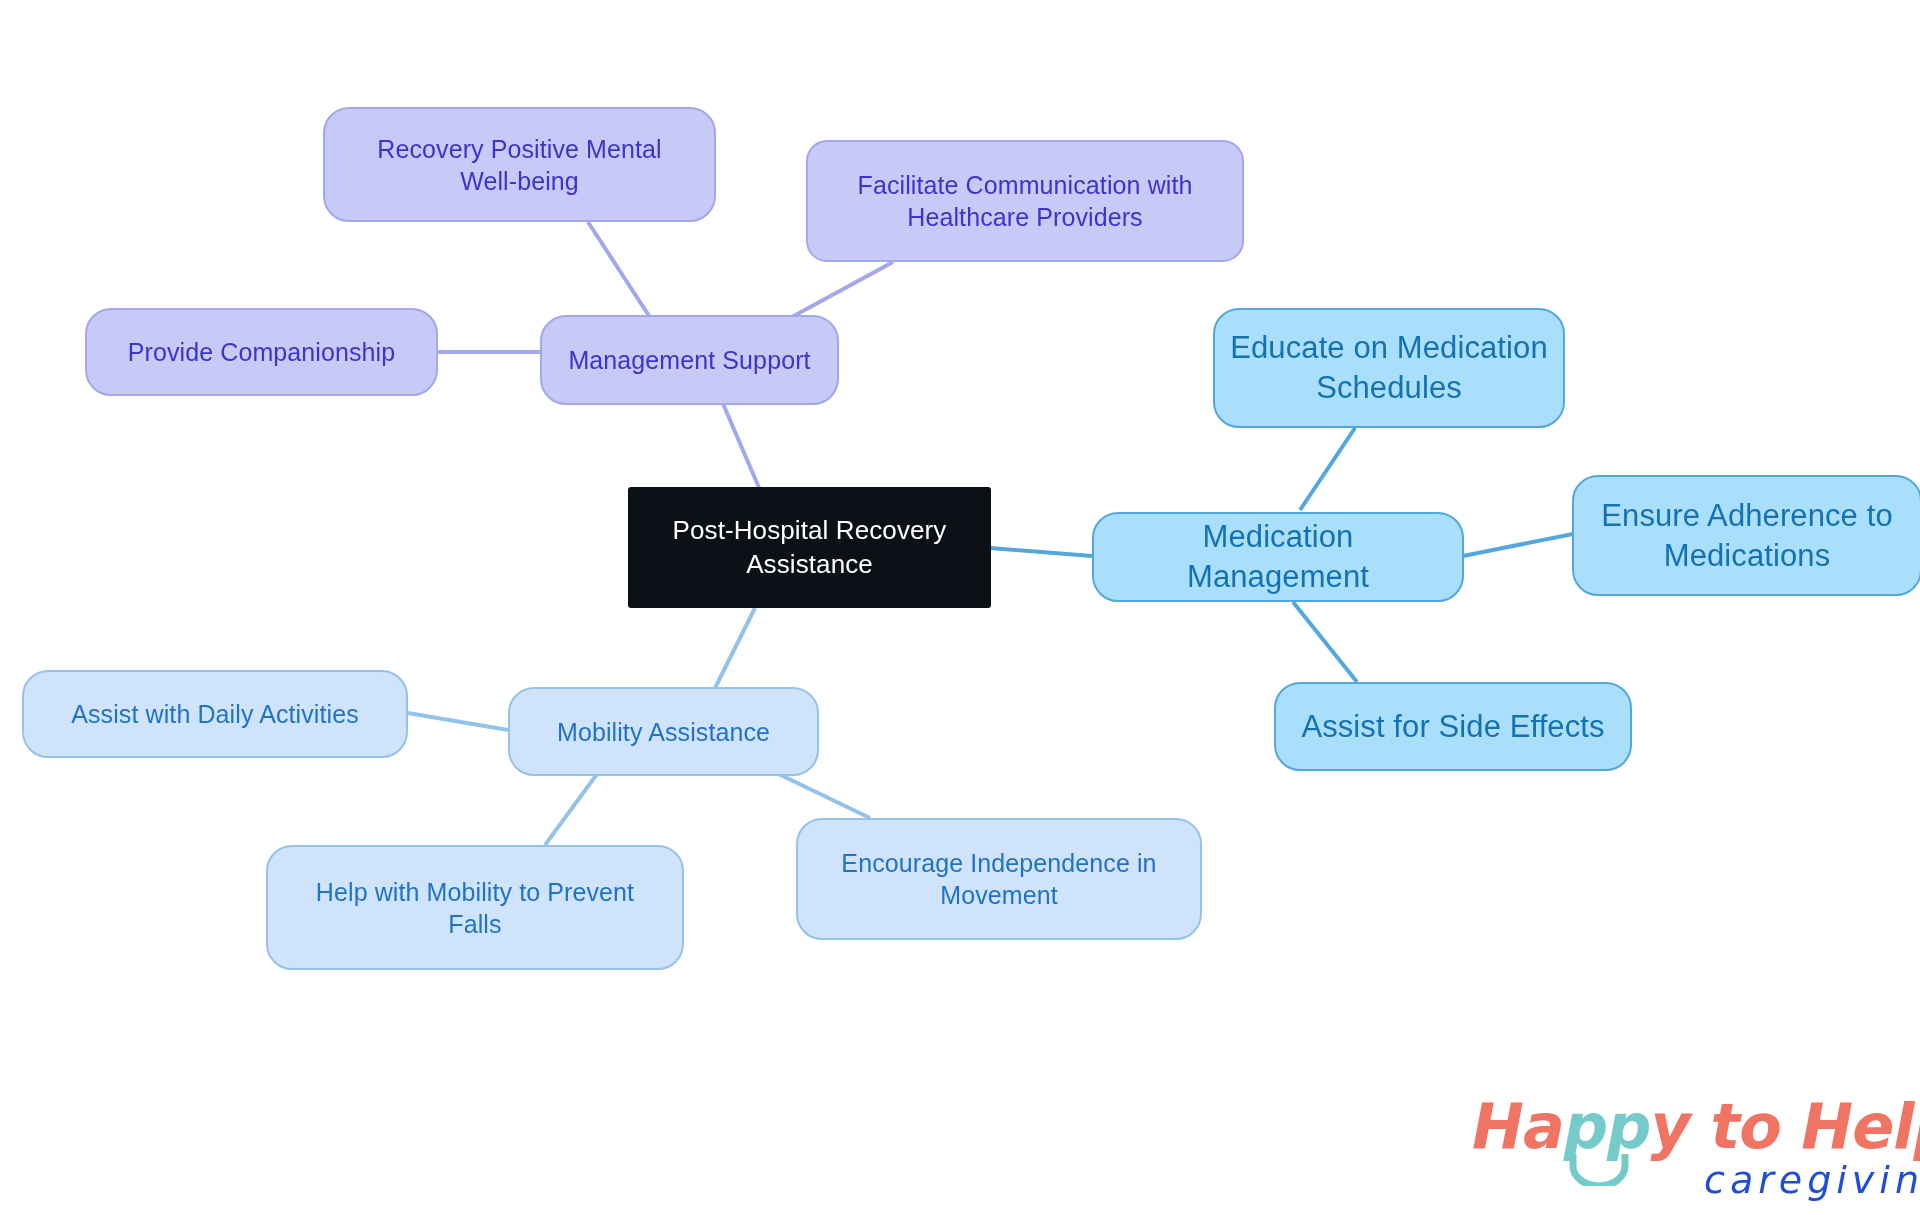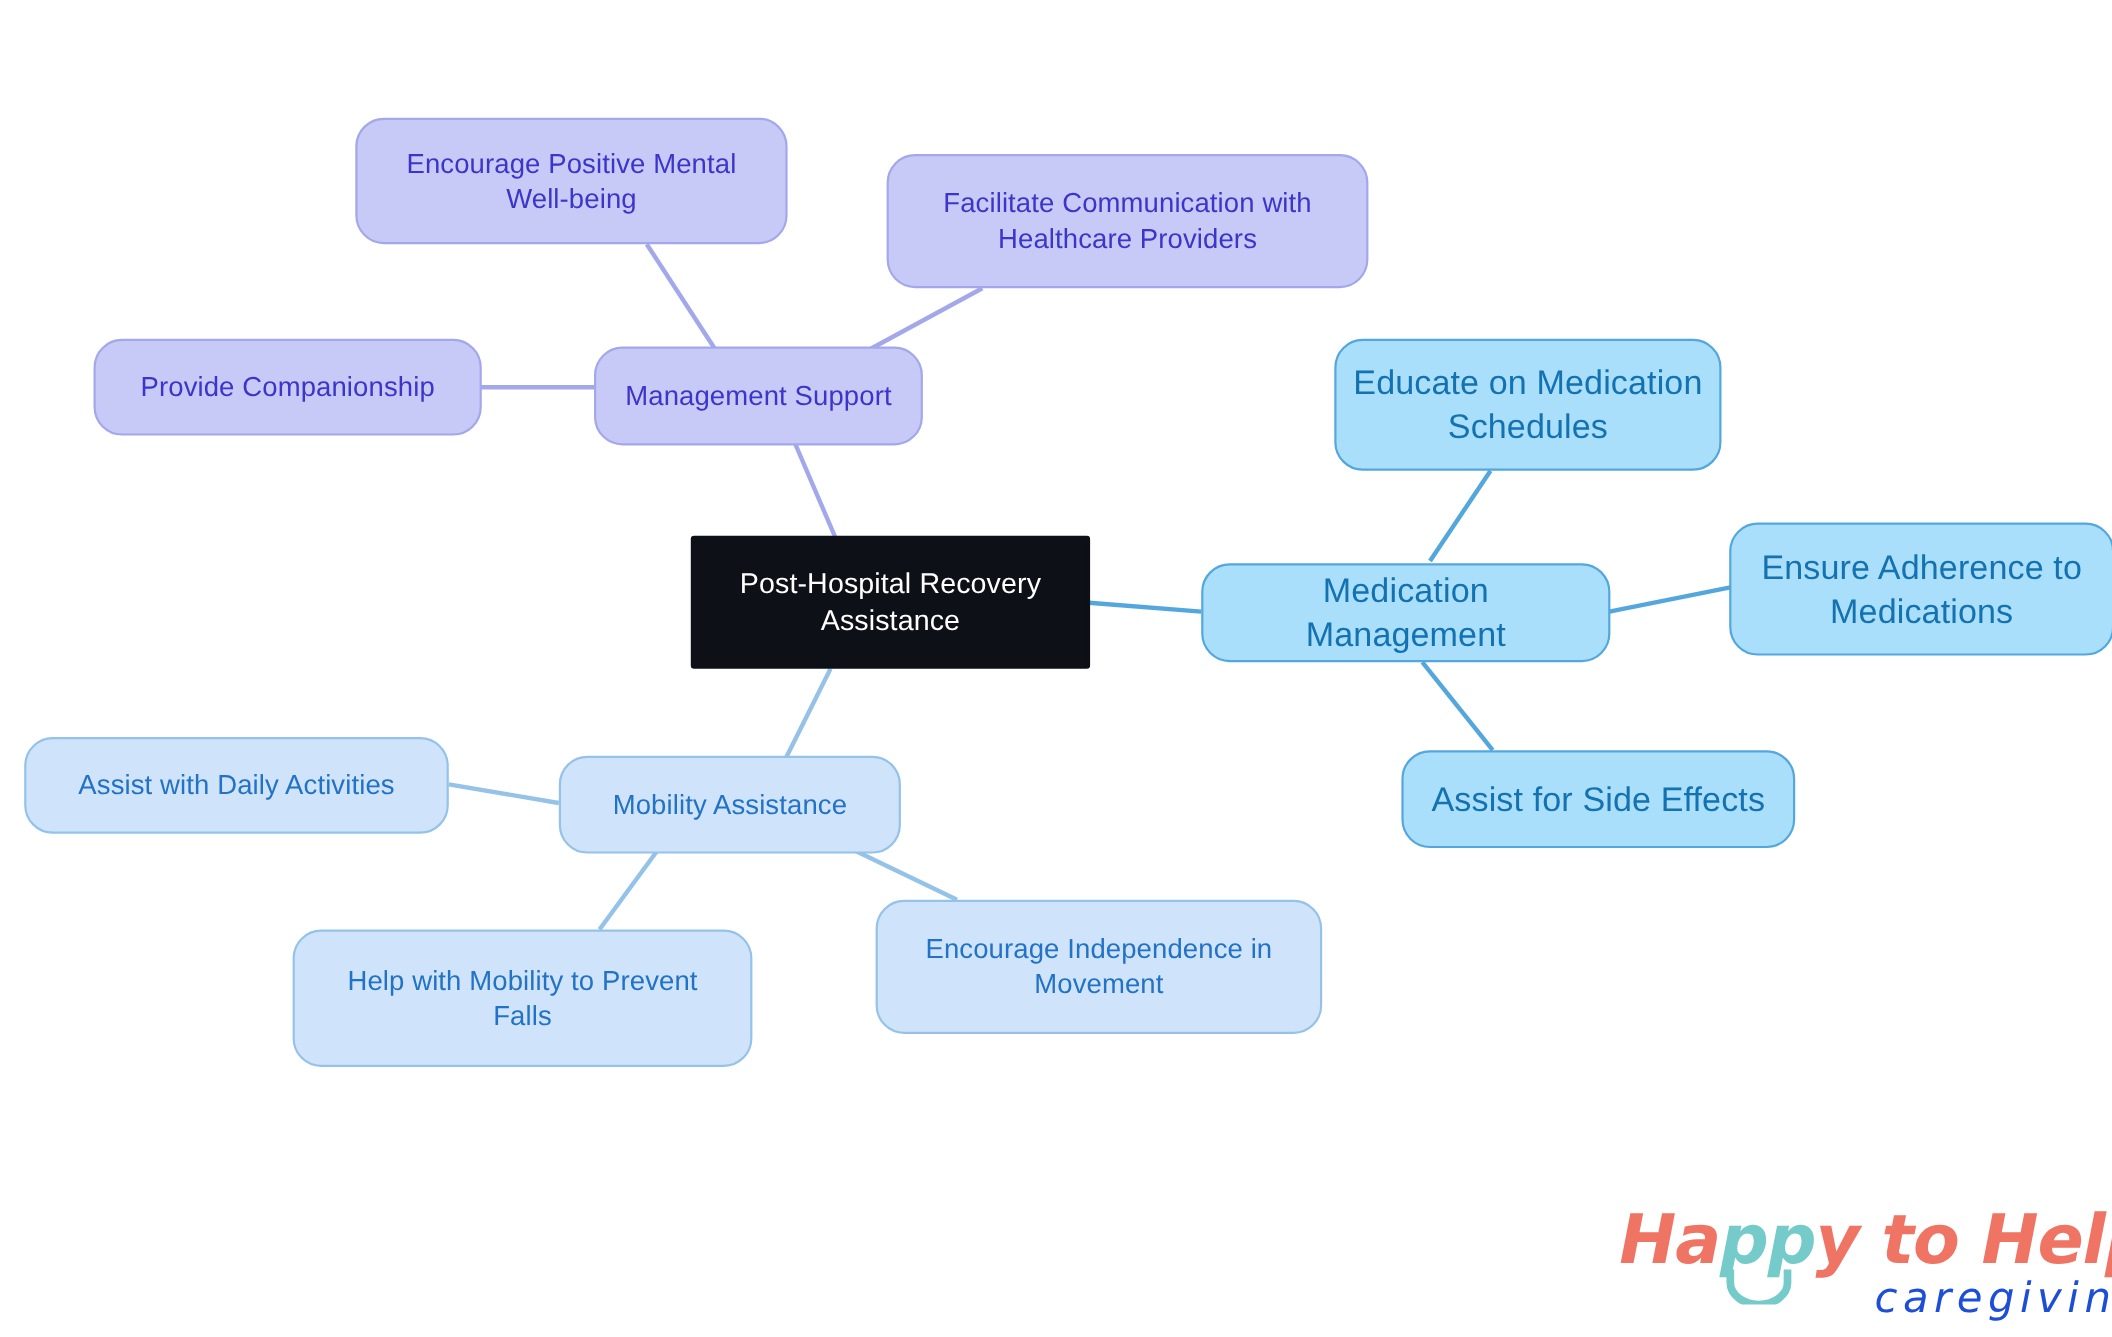--- a/index.html
+++ b/index.html
@@ -134,24 +134,24 @@
 
     <path d="M 755 608 L 703 712" stroke="#95c2e9" stroke-width="4" fill="none"></path>
 
     <path d="M 508 730 L 408 713" stroke="#95c2e9" stroke-width="4" fill="none"></path>
 
     <path d="M 600 770 L 545 845" stroke="#95c2e9" stroke-width="4" fill="none"></path>
 
     <path d="M 760 765 L 870 818" stroke="#95c2e9" stroke-width="4" fill="none"></path>
   </svg>
 
-  <div class="node purple" style="left:323px; top:107px; width:393px; height:115px;">Encourage Positive Mental
+  <div class="node purple" style="left:323px; top:107px; width:393px; height:115px;">Recovery Positive Mental
 Well-being</div>
 
-  <div class="node purple" style="left:806px; top:140px; width:438px; height:122px;">Facilitate Communication with
+  <div class="node purple" style="left:806px; top:140px; width:438px; height:122px;border-radius:21px;">Facilitate Communication with
 Healthcare Providers</div>
 
   <div class="node purple" style="left:85px; top:308px; width:353px; height:88px;">Provide Companionship</div>
 
   <div class="node purple" style="left:540px; top:315px; width:299px; height:90px;">Management Support</div>
 
   <div class="node root" style="left:628px; top:487px; width:363px; height:121px;">Post-Hospital Recovery
 Assistance</div>
 
   <div class="node blue" style="left:1213px; top:308px; width:352px; height:120px;">Educate on Medication

